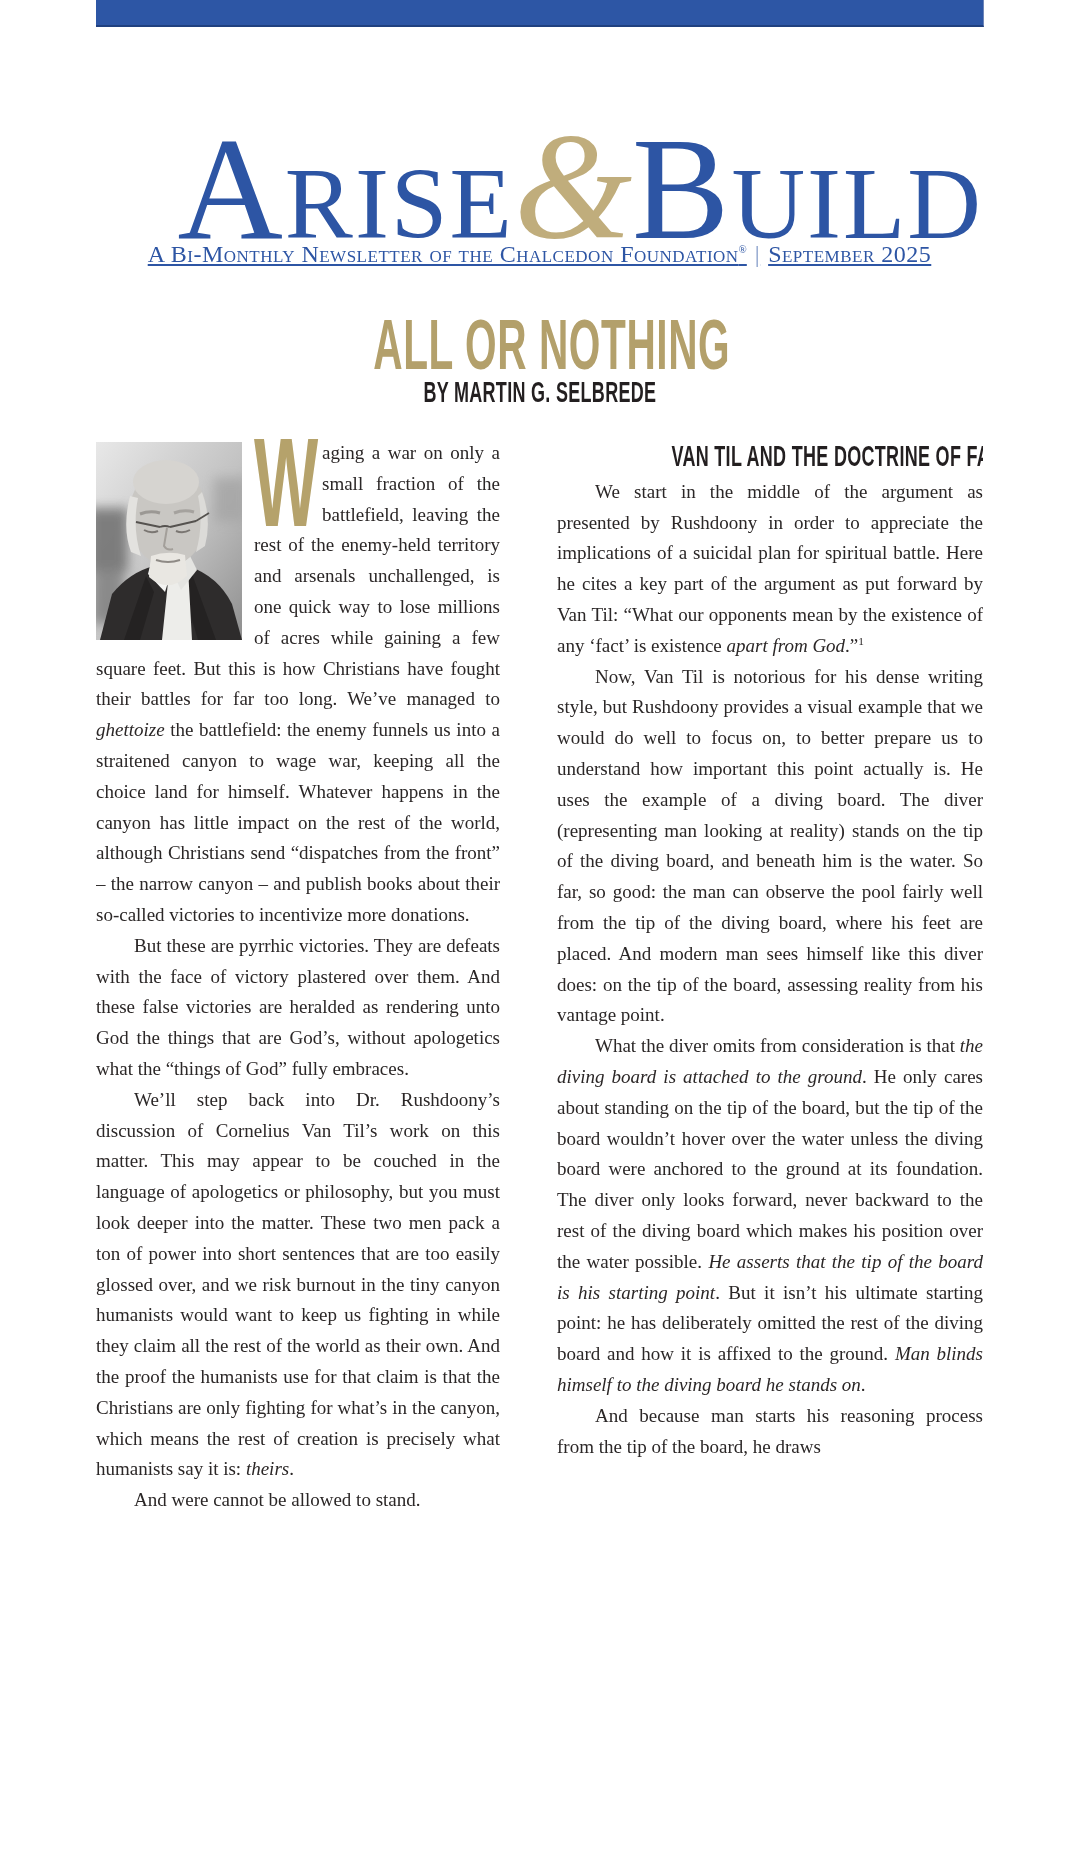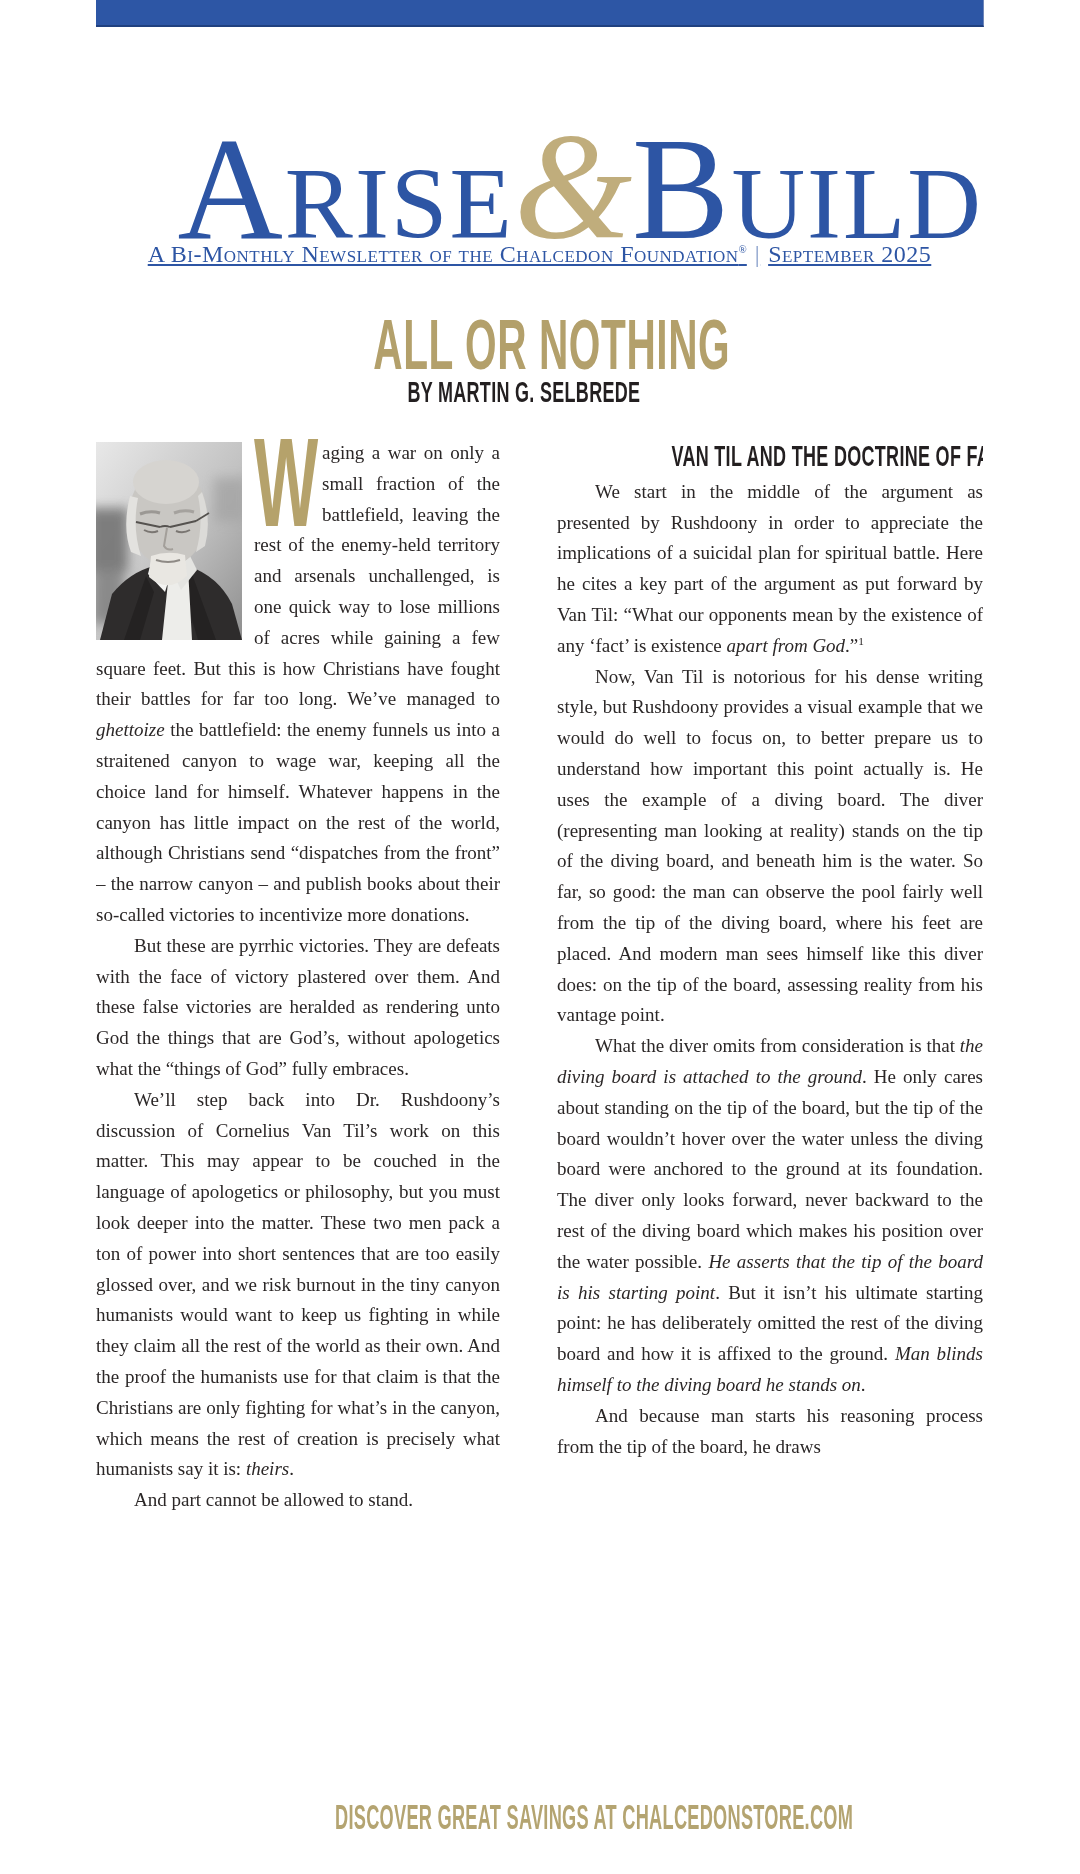--- a/index.html
+++ b/index.html
@@ -18,21 +18,21 @@
             font-variant:small-caps;color:#2d55a4;font-size:24px;line-height:30px;letter-spacing:0.5px;text-decoration:underline;}
   .subtitle sup{font-size:0.45em;vertical-align:super;letter-spacing:0;}
   .subtitle .sep{color:#7f97c6;padding:0 8px;font-variant:normal;}
 
   .cond{display:inline-block;white-space:nowrap;font-family:"Liberation Sans", sans-serif;font-weight:bold;}
 
   .article-title{position:absolute;left:96px;top:298px;width:887px;margin:12px;
                  text-align:center;color:#b3a06b;}
   .article-title .cond{font-size:70px;line-height:70px;transform:scaleX(0.58);letter-spacing:1px;}
 
-  .byline{position:absolute;left:80px;top:377px;width:887px;text-align:center;color:#231f20;}
+  .byline{position:absolute;left:96px;top:377px;width:887px;text-align:center;color:#231f20;}
   .byline .cond{font-size:29px;line-height:30px;transform:scaleX(0.62);letter-spacing:0.5px;}
 
   .columns{position:absolute;left:96px;top:438px;width:887px;height:1360px;overflow:hidden;
            display:flex;gap:57px;}
   .col{text-align:justify;font-size:19px;line-height:30.8px;}
   .col-left{width:404px;}
   .col-right{width:426px;}
   .body-p{margin:0;}
   .body-p.indent{text-indent:38px;}
   .body-p em{font-style:italic;}
@@ -104,28 +104,27 @@
             <path d="M80,89 Q87,92 94,88" stroke="#7a7672" stroke-width="2" fill="none"></path>
             <path d="M71,86 L68,104 Q71,109 77,107" stroke="#a39f9a" stroke-width="2" fill="none"></path>
             <path d="M55,114 Q72,108 89,113 L91,134 Q72,152 53,135 Z" fill="#e9e7e2"></path>
             <path d="M60,118 Q72,122 84,118" stroke="#8e8a85" stroke-width="2" fill="none"></path>
           </svg>
           </span><svg class="dropcap" width="66" height="90" viewBox="0 0 66 90">
             <text x="0" y="88" font-size="126" transform="scale(0.54,1)" fill="#b5a26b" font-weight="bold" font-family="Liberation Sans, sans-serif">W</text>
           </svg><span>aging a war on only a small fraction of the battlefield, leaving the rest of the enemy-held territory and arsenals unchallenged, is one quick way to lose millions of acres while gaining a few square feet. But this is how Christians have fought their battles for far too long. We’ve managed to </span><em>ghettoize</em><span> the battlefield: the enemy funnels us into a straitened canyon to wage war, keeping all the choice land for himself. Whatever happens in the canyon has little impact on the rest of the world, although Christians send “dispatches from the front” – the narrow canyon – and publish books about their so-called victories to incentivize more donations.</span></p>
       <p class="body-p indent"><span>But these are pyrrhic victories. They are defeats with the face of victory plastered over them. And these false victories are heralded as rendering unto God the things that are God’s, without apologetics what the “things of God” fully embraces.</span></p>
       <p class="body-p indent"><span>We’ll step back into Dr. Rushdoony’s discussion of Cornelius Van Til’s work on this matter. This may appear to be couched in the language of apologetics or philosophy, but you must look deeper into the matter. These two men pack a ton of power into short sentences that are too easily glossed over, and we risk burnout in the tiny canyon humanists would want to keep us fighting in while they claim all the rest of the world as their own. And the proof the humanists use for that claim is that the Christians are only fighting for what’s in the canyon, which means the rest of creation is precisely what humanists say it is: </span><em>theirs</em><span>.</span></p>
-      <p class="body-p indent"><span>And part cannot be allowed to stand.</span></p>
+      <p class="body-p indent"><span>And were cannot be allowed to stand.</span></p>
     </section>
 
     <section class="col col-right">
       <h2 class="col-heading"><span class="cond">VAN TIL AND THE DOCTRINE OF FACT</span></h2>
       <p class="body-p indent"><span>We start in the middle of the argument as presented by Rushdoony in order to appreciate the implications of a suicidal plan for spiritual battle. Here he cites a key part of the argument as put forward by Van Til: “What our opponents mean by the existence of any ‘fact’ is existence </span><em>apart from God</em><span>.”</span><sup>1</sup></p>
       <p class="body-p indent"><span>Now, Van Til is notorious for his dense writing style, but Rushdoony provides a visual example that we would do well to focus on, to better prepare us to understand how important this point actually is. He uses the example of a diving board. The diver (representing man looking at reality) stands on the tip of the diving board, and beneath him is the water. So far, so good: the man can observe the pool fairly well from the tip of the diving board, where his feet are placed. And modern man sees himself like this diver does: on the tip of the board, assessing reality from his vantage point.</span></p>
       <p class="body-p indent"><span>What the diver omits from consideration is that </span><em>the diving board is attached to the ground</em><span>. He only cares about standing on the tip of the board, but the tip of the board wouldn’t hover over the water unless the diving board were anchored to the ground at its foundation. The diver only looks forward, never backward to the rest of the diving board which makes his position over the water possible. </span><em>He asserts that the tip of the board is his starting point</em><span>. But it isn’t his ultimate starting point: he has deliberately omitted the rest of the diving board and how it is affixed to the ground. </span><em>Man blinds himself to the diving board he stands on</em><span>.</span></p>
       <p class="body-p indent"><span>And because man starts his reasoning process from the tip of the board, he draws</span></p>
     </section>
 
   </main>
 
-  <footer class="store-banner"><span class="cond">DISCOVER GREAT SAVINGS AT CHALCEDONSTORE.COM</span></footer>
 
 </div>
 
 </body></html>

